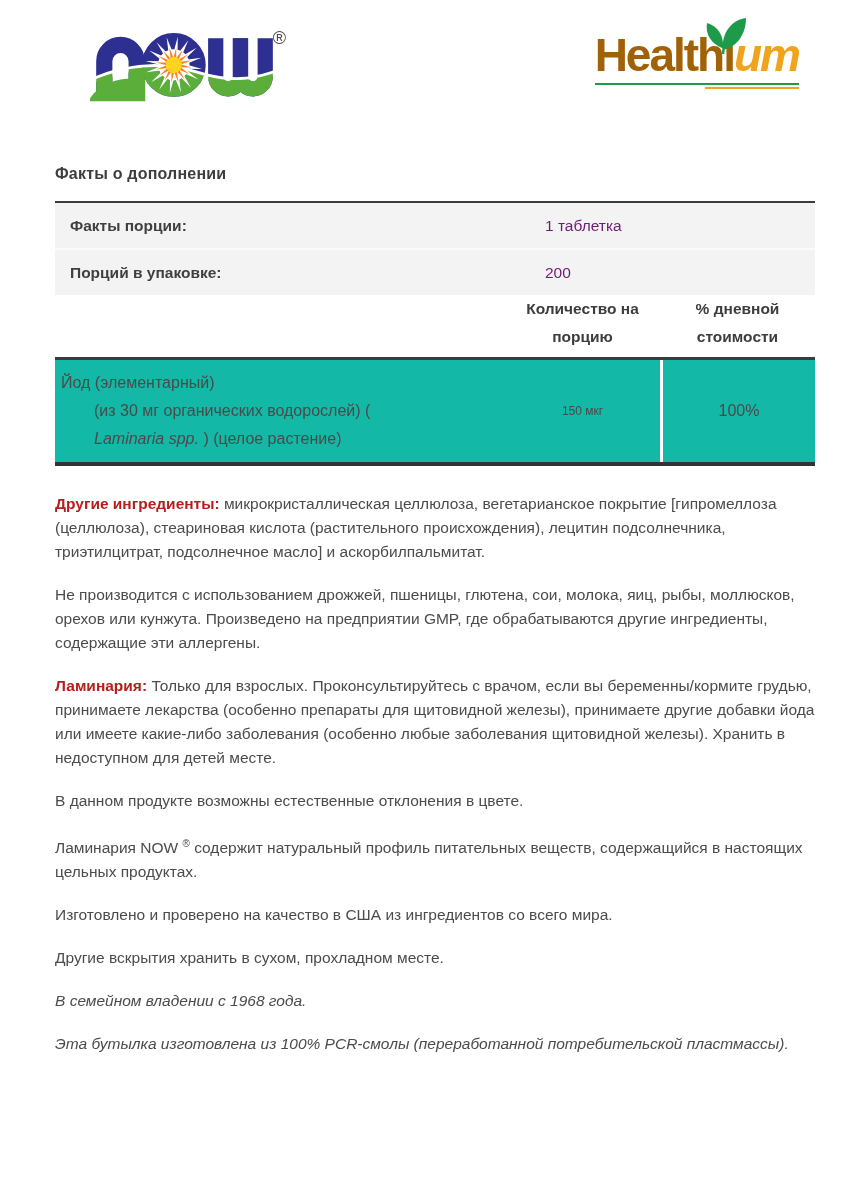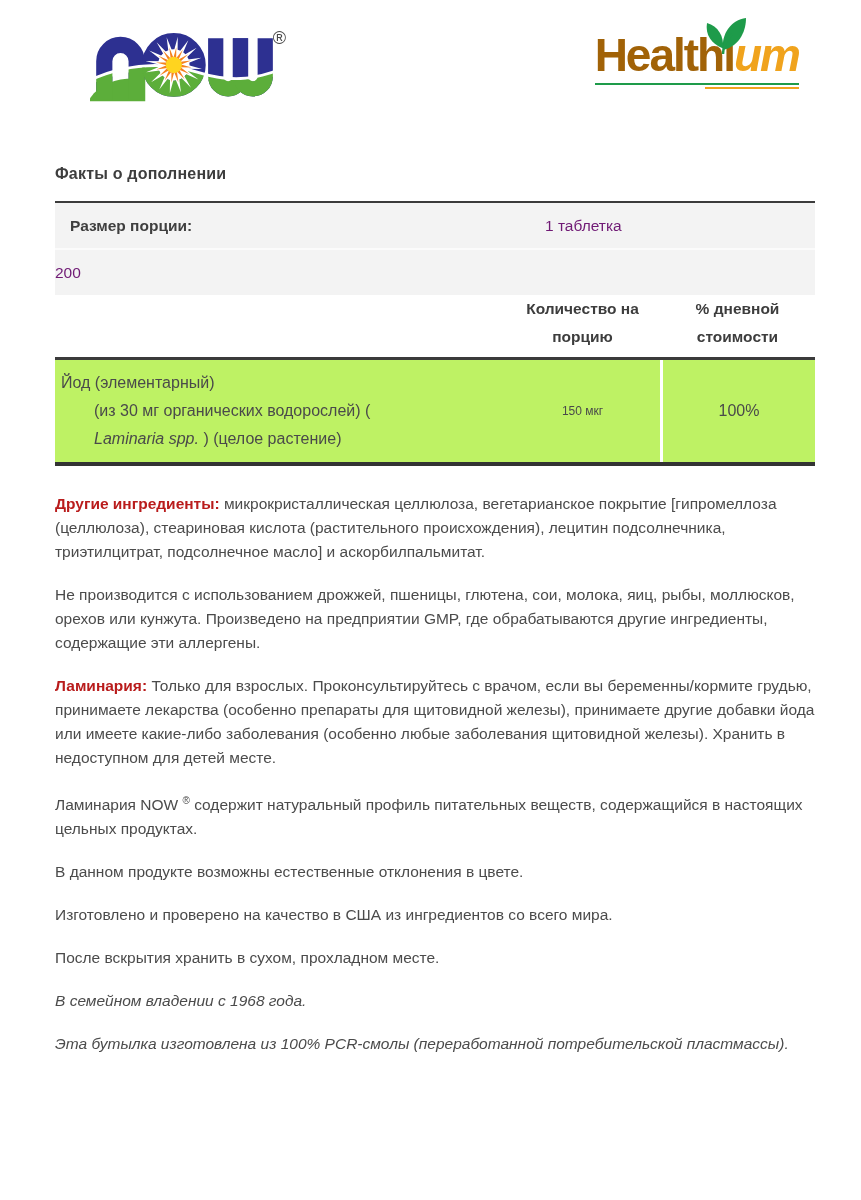--- a/index.html
+++ b/index.html
@@ -32,21 +32,21 @@
   .summary-label { font-weight:700; color:#3f3f3f; padding-left:15px; flex:1; }
   .summary-value { width:270px; color:#701a75; }
 
   
   .facts-header { display:flex; font-weight:700; font-size:15.5px;
                   color:#3d3d3d; line-height:28px; text-align:center; }
   .fh-spacer { flex:1; }
   .fh-amount { width:155px; }
   .fh-dv { width:155px; }
 
-  .facts-row { display:flex; background:#bef264; border-top:3px solid #3b3b3b;
+  .facts-row { display:flex; background:#14b8a6; border-top:3px solid #3b3b3b;
                border-bottom:4px solid #333; margin-top:6px; }
   .name-cell { flex:1; padding:9px 0 9px 6px; font-size:16px; line-height:28px; color:#4a4a4a; }
   .indent { padding-left:33px; }
   .amount-cell { width:155px; display:flex; align-items:center; justify-content:center;
                  font-size:12px; color:#4a4a4a; }
   .dv-cell { width:152px; border-left:3px solid #fff; display:flex; align-items:center;
              justify-content:center; font-size:16px; color:#4a4a4a; }
   .italic { font-style:italic; }
 
   
@@ -109,24 +109,25 @@
       <div class="h-underline2"></div>
     </div>
   </div>
 
   <h1>Факты о дополнении</h1>
 
   <div class="content">
 
     <div class="summary">
       <div class="summary-row">
-        <span class="summary-label">Размер порции:</span>
+        <span class="summary-label">Факты порции:</span>
         <span class="summary-value">1 таблетка</span>
       </div>
       <div class="summary-row">
+        <span class="summary-label">Порций в упаковке:</span>
         <span class="summary-value">200</span>
       </div>
     </div>
 
     <div class="facts-header">
       <div class="fh-spacer"></div>
       <div class="fh-amount">
         <div>Количество на</div>
         <div>порцию</div>
       </div>
@@ -152,26 +153,26 @@
     <div class="paragraphs">
       <p>
         <span class="bold-lead">Другие ингредиенты:</span>
         <span>микрокристаллическая целлюлоза, вегетарианское покрытие [гипромеллоза (целлюлоза), стеариновая кислота (растительного происхождения), лецитин подсолнечника, триэтилцитрат, подсолнечное масло] и аскорбилпальмитат.</span>
       </p>
       <p>Не производится с использованием дрожжей, пшеницы, глютена, сои, молока, яиц, рыбы, моллюсков, орехов или кунжута. Произведено на предприятии GMP, где обрабатываются другие ингредиенты, содержащие эти аллергены.</p>
       <p>
         <span class="bold-lead">Ламинария:</span>
         <span>Только для взрослых. Проконсультируйтесь с врачом, если вы беременны/кормите грудью, принимаете лекарства (особенно препараты для щитовидной железы), принимаете другие добавки йода или имеете какие-либо заболевания (особенно любые заболевания щитовидной железы). Хранить в недоступном для детей месте.</span>
       </p>
+      <p>В данном продукте возможны естественные отклонения в цвете.</p>
       <p>
         <span>Ламинария NOW</span>
         <span class="sup">®</span>
         <span>содержит натуральный профиль питательных веществ, содержащийся в настоящих цельных продуктах.</span>
       </p>
-      <p>В данном продукте возможны естественные отклонения в цвете.</p>
       <p>Изготовлено и проверено на качество в США из ингредиентов со всего мира.</p>
-      <p>После вскрытия хранить в сухом, прохладном месте.</p>
+      <p>Другие вскрытия хранить в сухом, прохладном месте.</p>
       <p class="italic">В семейном владении с 1968 года.</p>
       <p class="italic">Эта бутылка изготовлена из 100% PCR-смолы (переработанной потребительской пластмассы).</p>
     </div>
 
   </div>
 </div>
 
 </body></html>

